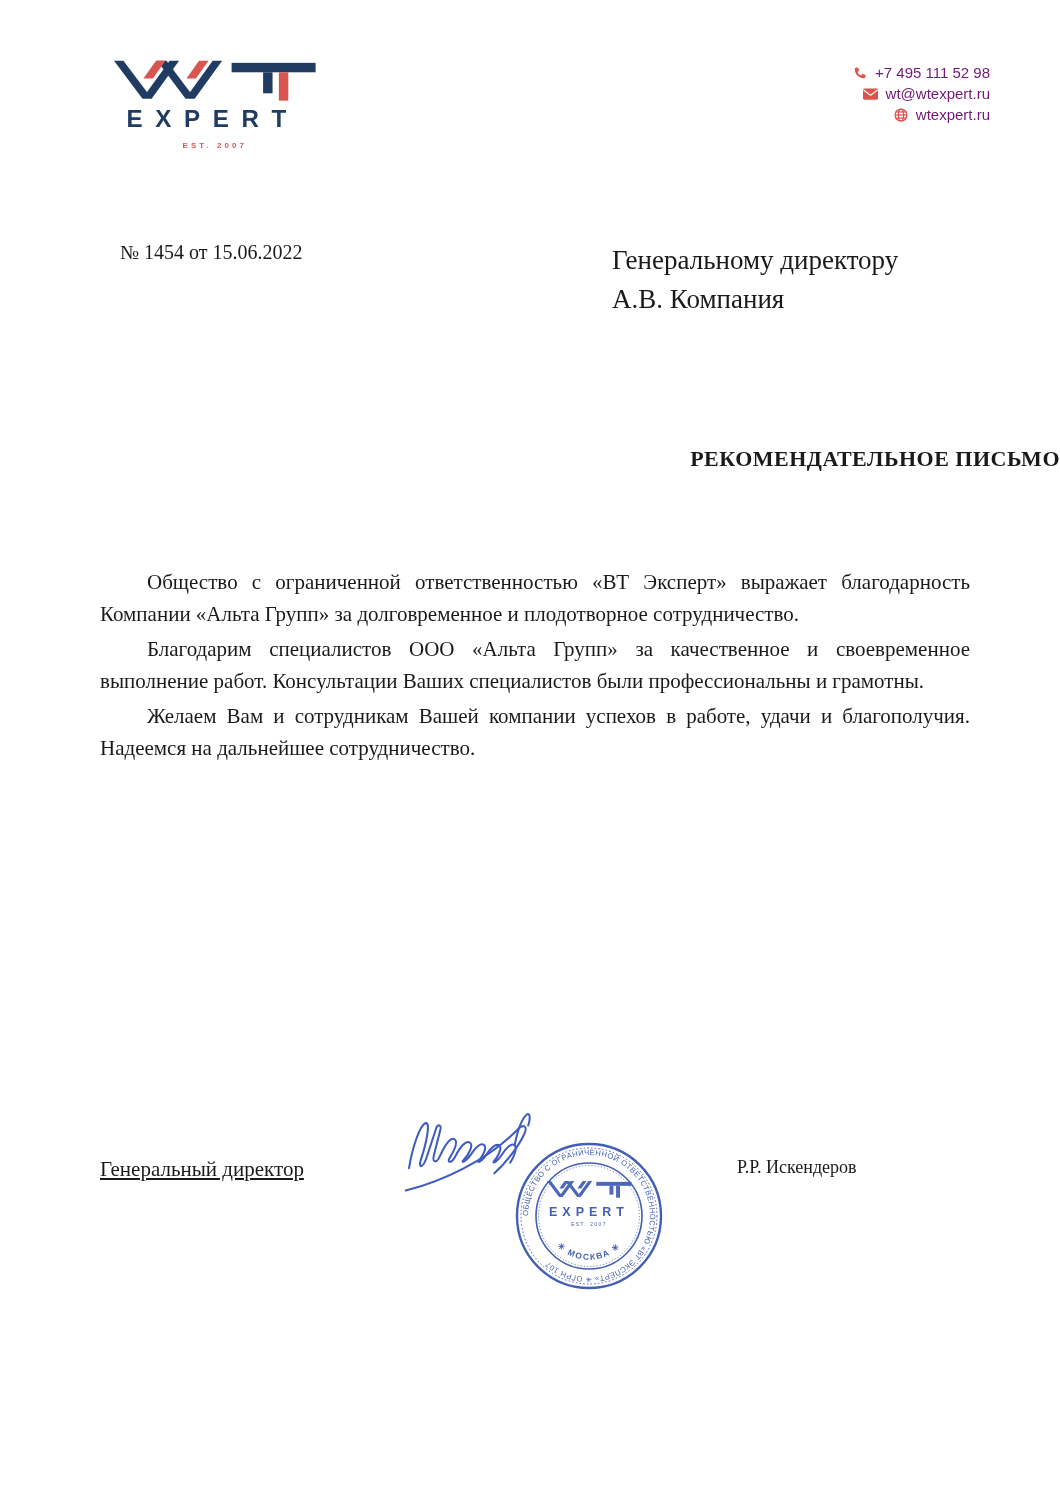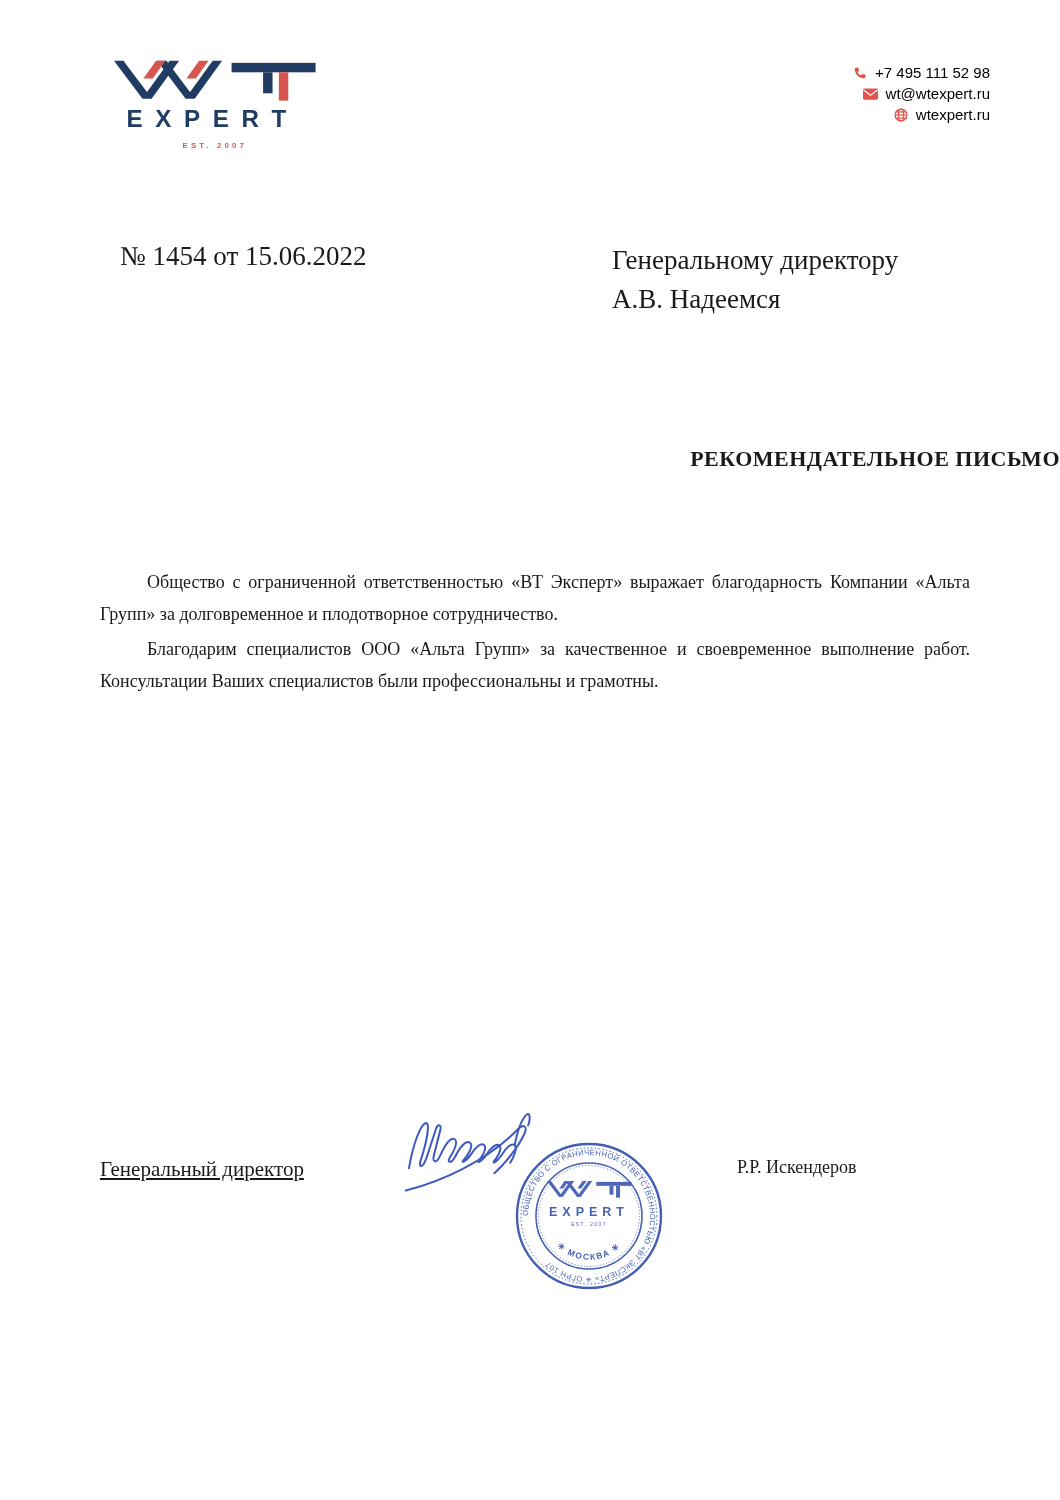--- a/index.html
+++ b/index.html
@@ -10,34 +10,34 @@
     background:#ffffff;
     font-family:"Liberation Serif", serif;
     color:#1a1a1a;
     overflow:hidden;
   }
   
   .logo { position:absolute; left:114px; top:58px; width:210px; height:100px; }
   .contacts {
     position:absolute; right:70px; top:62px; width:300px;
     font-family:"Liberation Sans", sans-serif;
-    font-size:15px; color:#000000; text-align:right;
+    font-size:15px; color:#701a75; text-align:right;
   }
   .contact-line { display:flex; justify-content:flex-end; align-items:center; gap:8px; height:21px; }
   .contact-line svg { flex:0 0 auto; }
   
-  .ref-row { position:absolute; left:120px; top:241px; font-size:27px; }
+  .ref-row { position:absolute; left:120px; top:241px; font-size:20px; }
   .recipient { position:absolute; left:612px; top:241px; font-size:27px; line-height:39px; }
   
   .title {
     position:absolute; left:0; top:446px; width:100%;
     text-align:right; font-size:22px; font-weight:bold; letter-spacing:0.5px;
   }
   
-  .body-text { position:absolute; left:100px; top:566px; width:870px; font-size:18px; line-height:32px; }
+  .body-text { position:absolute; left:100px; top:566px; width:870px; font-size:21px; line-height:32px; }
   .body-text p { text-align:justify; text-indent:47px; margin-bottom:3px; }
   
   .signoff-position { position:absolute; left:100px; top:1157px; font-size:21px;text-decoration:underline; }
   .signoff-name { position:absolute; left:737px; top:1157px; font-size:18px; }
   .signature-svg { position:absolute; left:400px; top:1082px; width:152px; height:118px; transform:rotate(-2deg); }
   .seal-svg { position:absolute; left:514px; top:1141px; width:150px; height:150px; opacity:0.92; }
 </style>
 </head>
 <body>
 
@@ -90,28 +90,29 @@
         </g>
       </svg>
       <span>wtexpert.ru</span>
     </div>
   </div>
 
   <div class="ref-row">№ 1454 от 15.06.2022</div>
 
   <div class="recipient">
     <div>Генеральному директору</div>
-    <div>А.В. Надеемся</div>
+    <div>А.В. Компания</div>
   </div>
 
   <div class="title">РЕКОМЕНДАТЕЛЬНОЕ ПИСЬМО</div>
 
   <div class="body-text">
     <p>Общество с ограниченной ответственностью «ВТ Эксперт» выражает благодарность Компании «Альта Групп» за долговременное и плодотворное сотрудничество.</p>
     <p>Благодарим специалистов ООО «Альта Групп» за качественное и своевременное выполнение работ. Консультации Ваших специалистов были профессиональны и грамотны.</p>
+    <p>Желаем Вам и сотрудникам Вашей компании успехов в работе, удачи и благополучия. Надеемся на дальнейшее сотрудничество.</p>
   </div>
 
   <div class="signoff-position">Генеральный директор</div>
   <div class="signoff-name">Р.Р. Искендеров</div>
 
   <svg class="signature-svg" viewBox="0 0 150 115" xmlns="http://www.w3.org/2000/svg">
     <g stroke="#3f5ac0" stroke-width="2" fill="none" stroke-linecap="round" stroke-linejoin="round">
       <path d="M8,82 C12,62 20,40 26,38 C31,37 26,58 20,74 C17,82 21,83 25,74 L36,44 C38,39 42,40 40,46 L33,70 C31,77 35,79 39,71 C44,61 50,52 54,55 C58,58 52,68 48,74 C46,78 50,79 54,72 C59,63 65,56 69,59 C73,62 66,72 62,76 C59,79 64,78 70,70 C75,63 80,59 83,62 C86,65 80,74 77,77 C75,80 80,78 85,71 C89,65 95,60 98,63 C101,66 95,75 92,78 C90,81 95,79 100,72 C104,66 110,60 113,63 C116,66 111,76 108,80"></path>
       <path d="M4,104 C40,96 84,78 116,48 C122,42 127,44 123,52 C117,64 104,80 92,90"></path>
       <path d="M113,63 C116,50 121,38 125,34 C129,30 130,36 127,44"></path>

